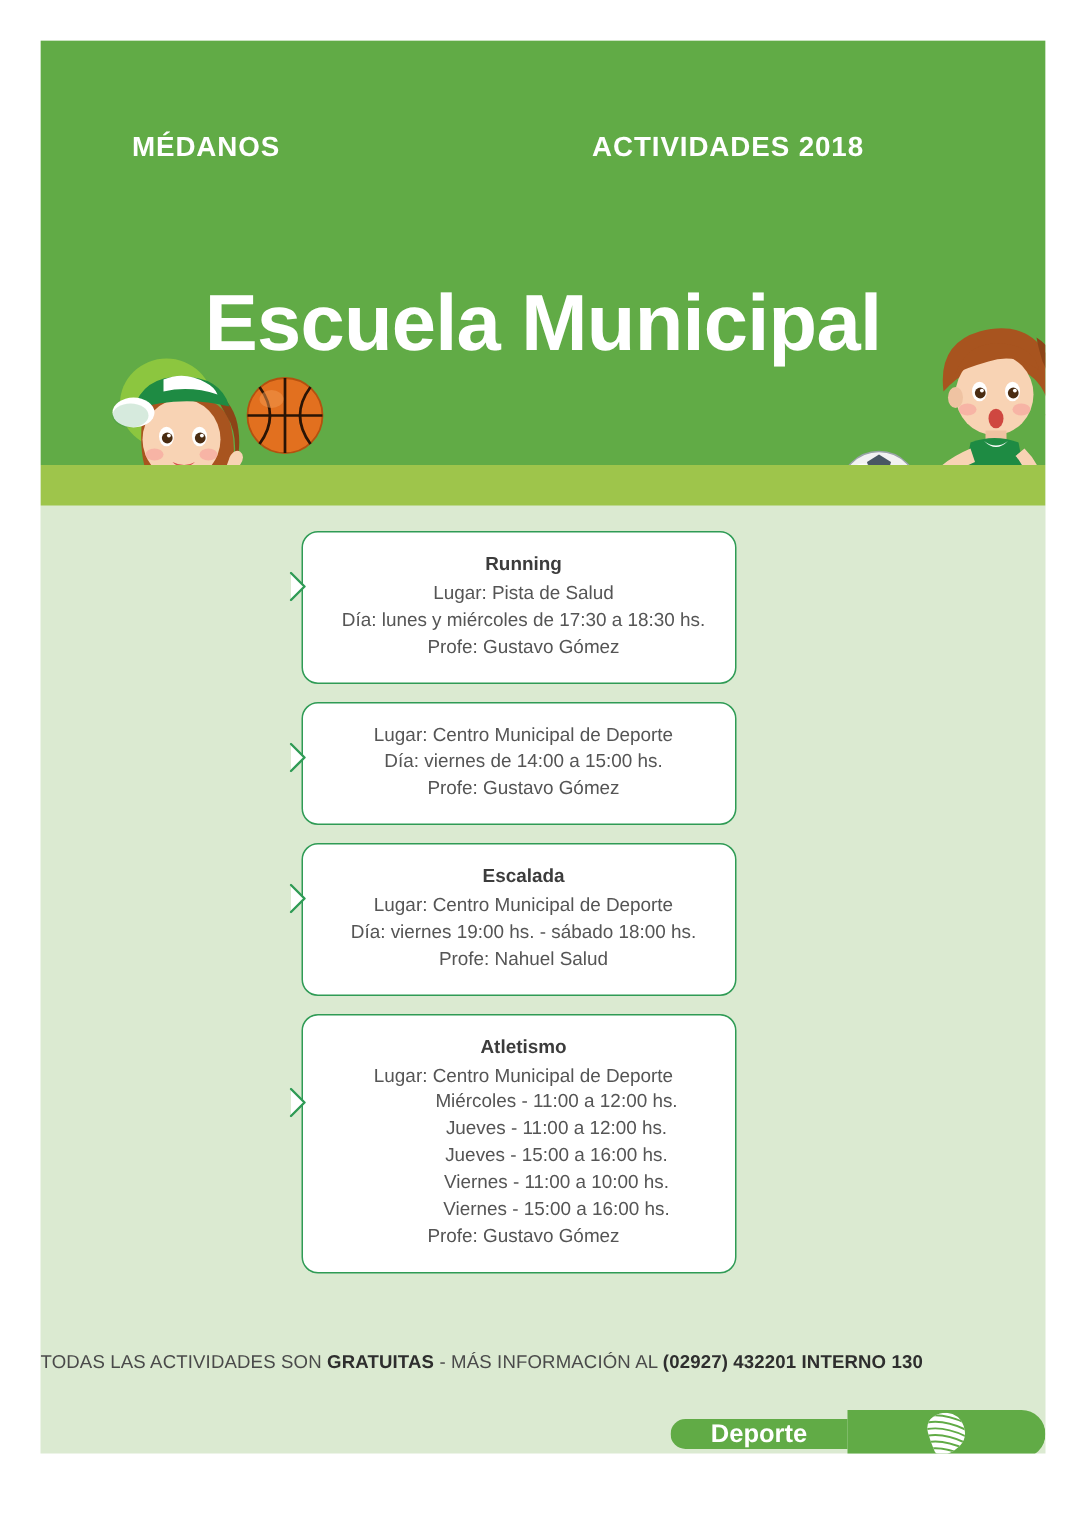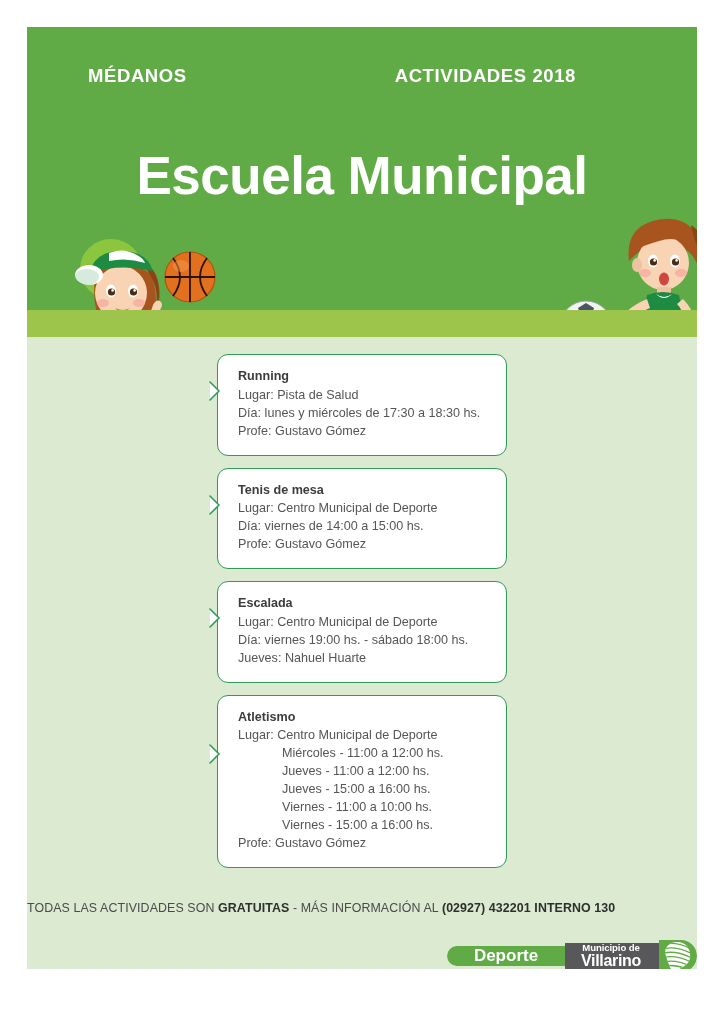--- a/index.html
+++ b/index.html
@@ -42,21 +42,21 @@
   .ground-band {
     position: absolute;
     left: 0; top: 283px;
     width: 670px;
     height: 27px;
     background: #9ec54b;
   }
 
   .header-top {
     position: absolute;
-    left: 0; top: 34px;
+    left: 0; top: 56px;
     width: 583px;
     height: 30px;
     display: flex;
     align-items: center;
     justify-content: space-between;
     padding: 0 34px 0 61px;
   }
   .kicker {
     color: #ffffff;
     font-size: 18.5px;
@@ -76,21 +76,21 @@
     width: 670px;
     text-align: center;
     color: #ffffff;
     font-size: 53px;
     font-weight: bold;
     line-height: 1.16;
     letter-spacing: -0.5px;
     z-index: 3;
     pointer-events: none;
   }
-  .title-line { display: block; }
+  .title-line { display: block; margin-top: 40px; }
 
   
   .kid { position: absolute; z-index: 4; }
 
   .kid-left  { left: 38px;  top: 198px; width: 130px; height: 140px; }
   .kid-right { left: 588px; top: 178px; width: 112px; height: 160px; }
 
   .ball-basket {
     position: absolute;
     left: 137px; top: 224px;
@@ -100,23 +100,24 @@
   .ball-soccer {
     position: absolute;
     left: 531px; top: 272px;
     width: 56px; height: 56px;
     z-index: 5;
   }
 
   
   .cards {
     position: absolute;
-    left: 190px;
+    left: 174px;
     top: 327px;
     width: 290px;
+    text-align: center;
   }
 
   .card {
     position: relative;
     background: #ffffff;
     border: 1.6px solid #2f9b55;
     border-radius: 11px;
     margin-bottom: 12px;
     padding: 13px 14px 14px 20px;
   }
@@ -350,36 +351,35 @@
         <div class="card-line">Día: lunes y miércoles de 17:30 a 18:30 hs.</div>
         <div class="card-line">Profe: Gustavo Gómez</div>
       </div>
 
       <div class="card">
         <span class="notch">
           <svg viewBox="0 0 11 20" width="11" height="20">
             <path d="M1 1 L10 10 L1 19" fill="#ffffff" stroke="#2f9b55" stroke-width="1.6" stroke-linejoin="round" stroke-linecap="round"></path>
           </svg>
         </span>
-        <div class="card-title">Tenis de mesa</div>
         <div class="card-line">Lugar: Centro Municipal de Deporte</div>
         <div class="card-line">Día: viernes de 14:00 a 15:00 hs.</div>
         <div class="card-line">Profe: Gustavo Gómez</div>
       </div>
 
       <div class="card">
         <span class="notch">
           <svg viewBox="0 0 11 20" width="11" height="20">
             <path d="M1 1 L10 10 L1 19" fill="#ffffff" stroke="#2f9b55" stroke-width="1.6" stroke-linejoin="round" stroke-linecap="round"></path>
           </svg>
         </span>
         <div class="card-title">Escalada</div>
         <div class="card-line">Lugar: Centro Municipal de Deporte</div>
         <div class="card-line">Día: viernes 19:00 hs. - sábado 18:00 hs.</div>
-        <div class="card-line">Jueves: Nahuel Huarte</div>
+        <div class="card-line">Profe: Nahuel Salud</div>
       </div>
 
       <div class="card">
         <span class="notch" style="top:48px">
           <svg viewBox="0 0 11 20" width="11" height="20">
             <path d="M1 1 L10 10 L1 19" fill="#ffffff" stroke="#2f9b55" stroke-width="1.6" stroke-linejoin="round" stroke-linecap="round"></path>
           </svg>
         </span>
         <div class="card-title">Atletismo</div>
         <div class="card-line">Lugar: Centro Municipal de Deporte</div>
@@ -391,24 +391,20 @@
         <div class="card-line">Profe: Gustavo Gómez</div>
       </div>
     </div>
 
     <div class="footer-note">
       <span>TODAS LAS ACTIVIDADES SON </span><b>GRATUITAS</b><span> - MÁS INFORMACIÓN AL </span><b>(02927) 432201 INTERNO 130</b>
     </div>
 
     <div class="logo-bar">
       <div class="logo-deporte">Deporte</div>
-      <div class="logo-muni">
-        <span class="l1">Municipio de</span>
-        <span class="l2">Villarino</span>
-      </div>
       <div class="logo-mark">
         <svg viewBox="0 0 34 36" width="30" height="32">
           <defs>
             <clipPath id="districtClip">
               <path d="M17 2 q10 1 13 10 q3 9 -3 15 q-5 5 -12 7 q-5 1 -7 -3 q-3 -7 -5 -14 q-2 -8 4 -12 q4 -3 10 -3 z"></path>
             </clipPath>
           </defs>
           <g clip-path="url(#districtClip)">
             <rect x="0" y="0" width="34" height="36" fill="#ffffff"></rect>
             <g stroke="#61ab46" stroke-width="1.5">

